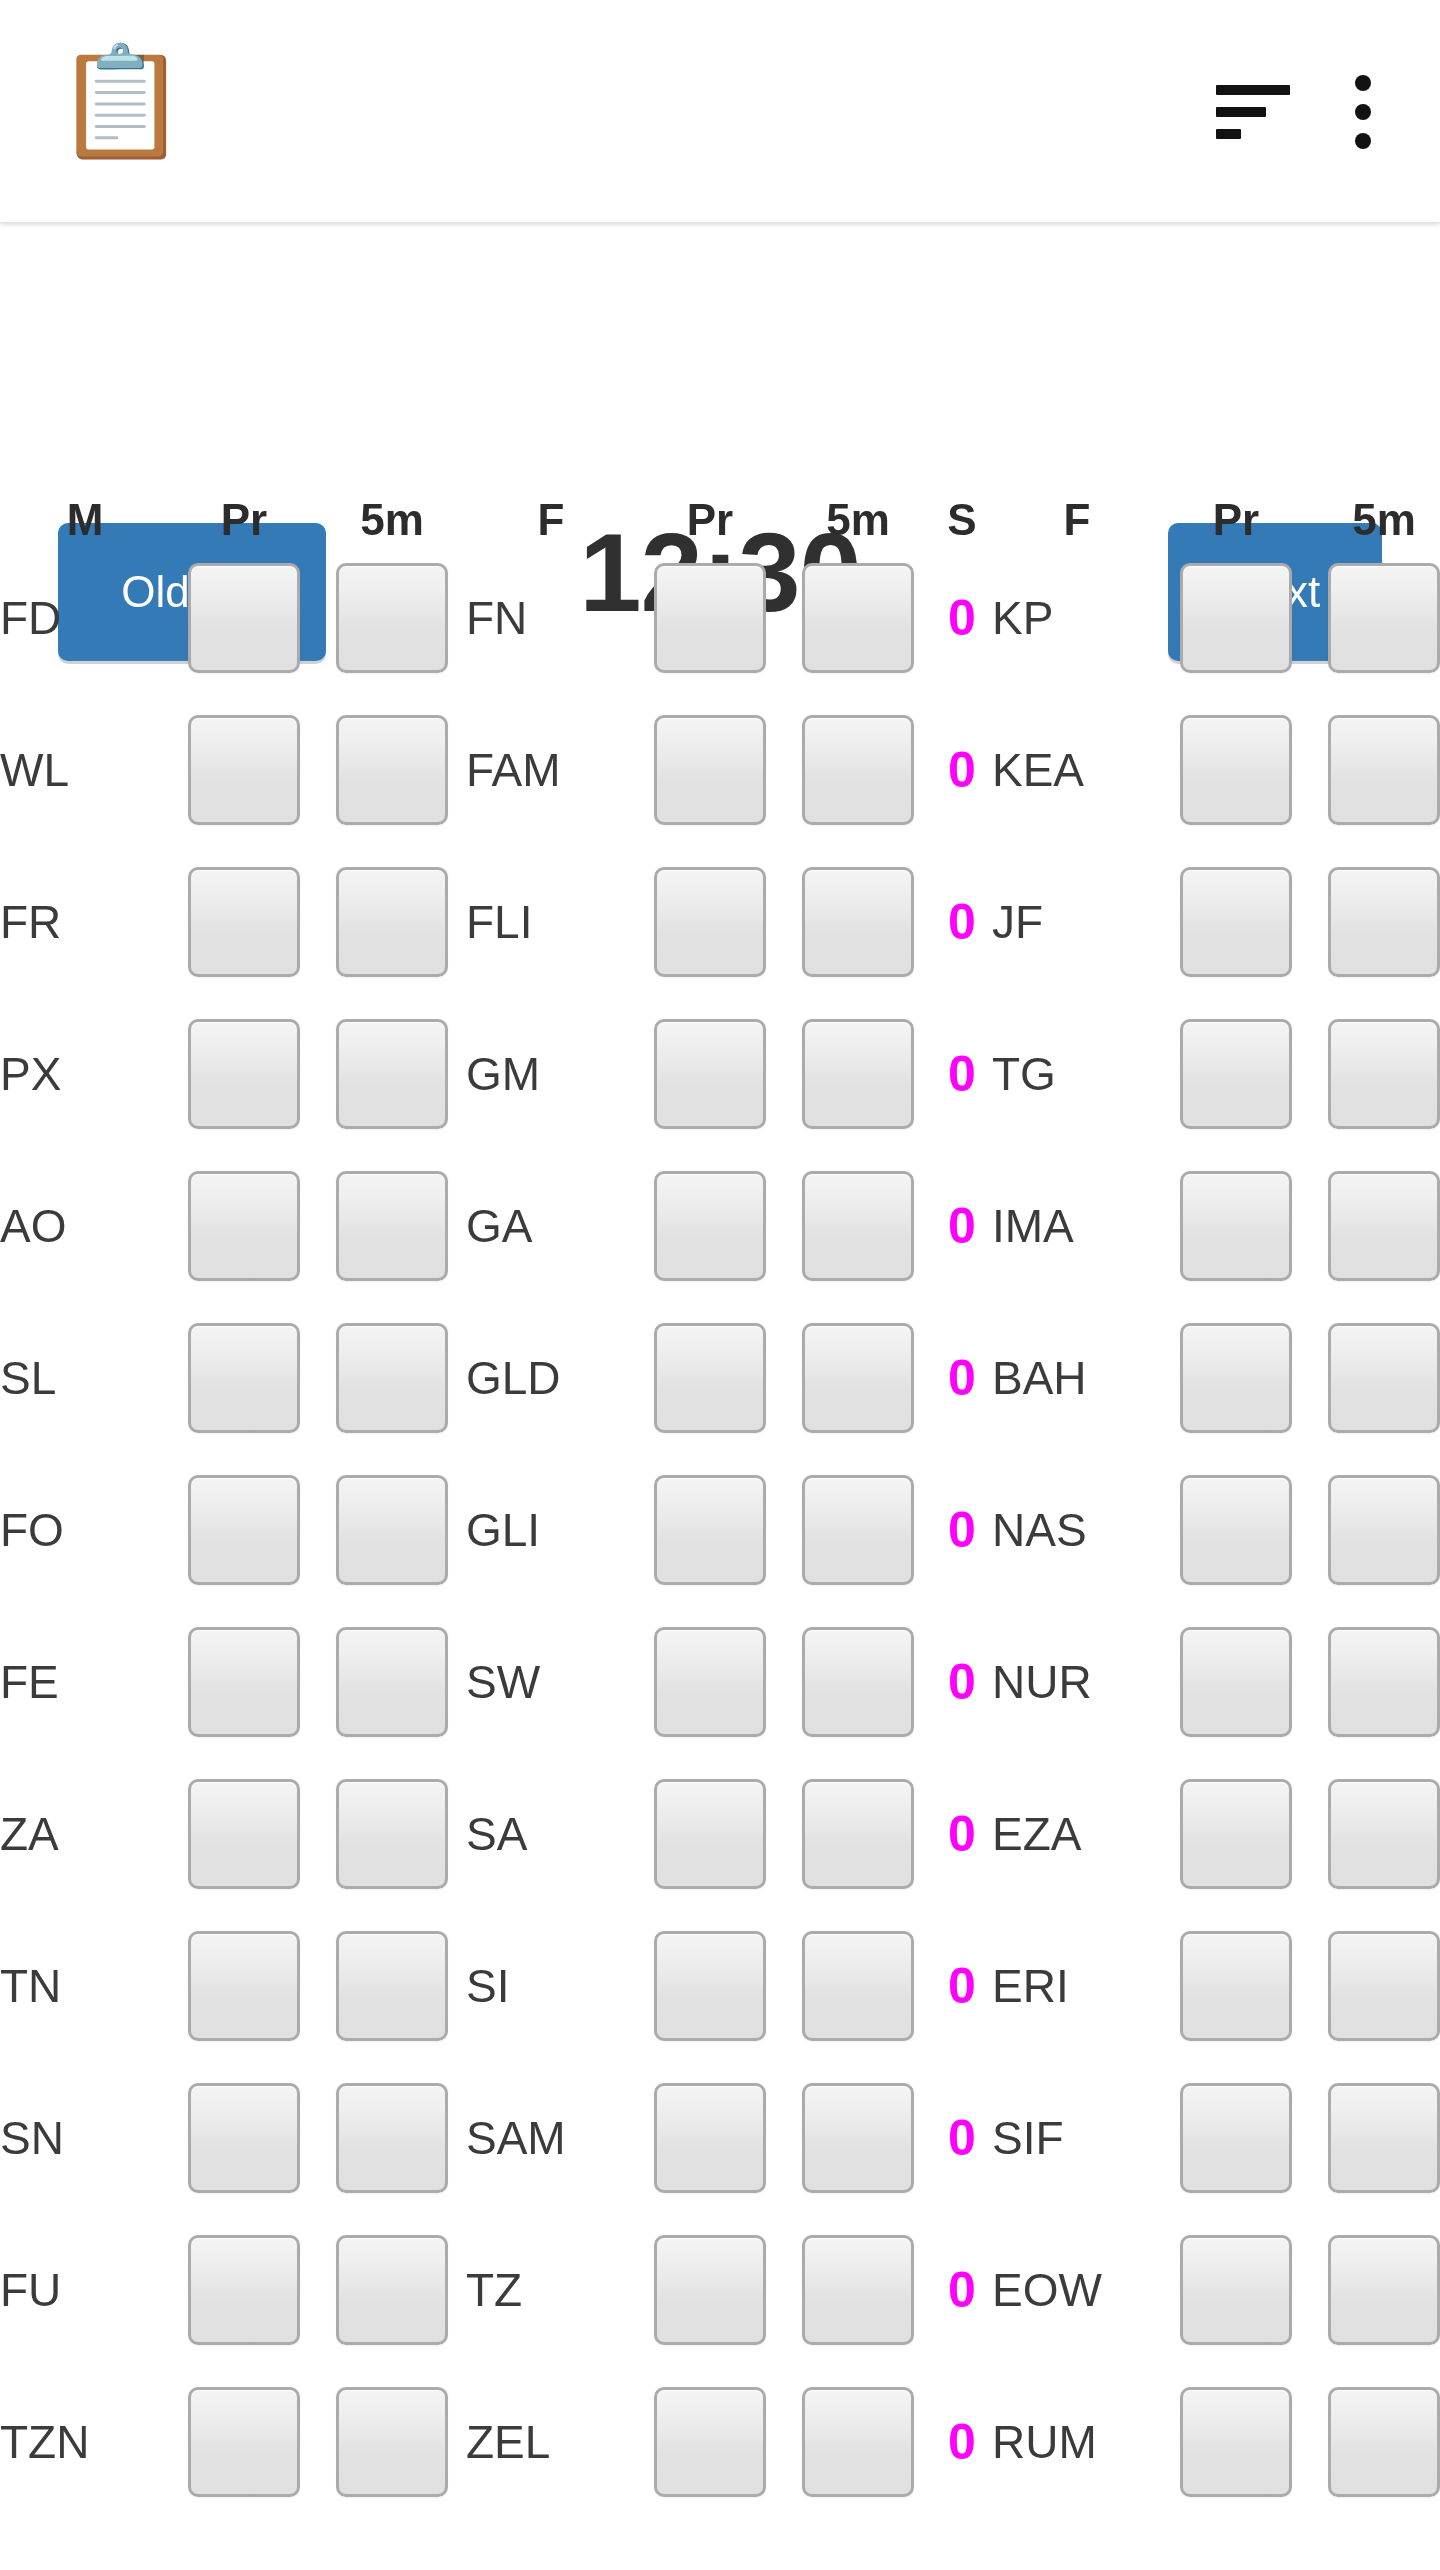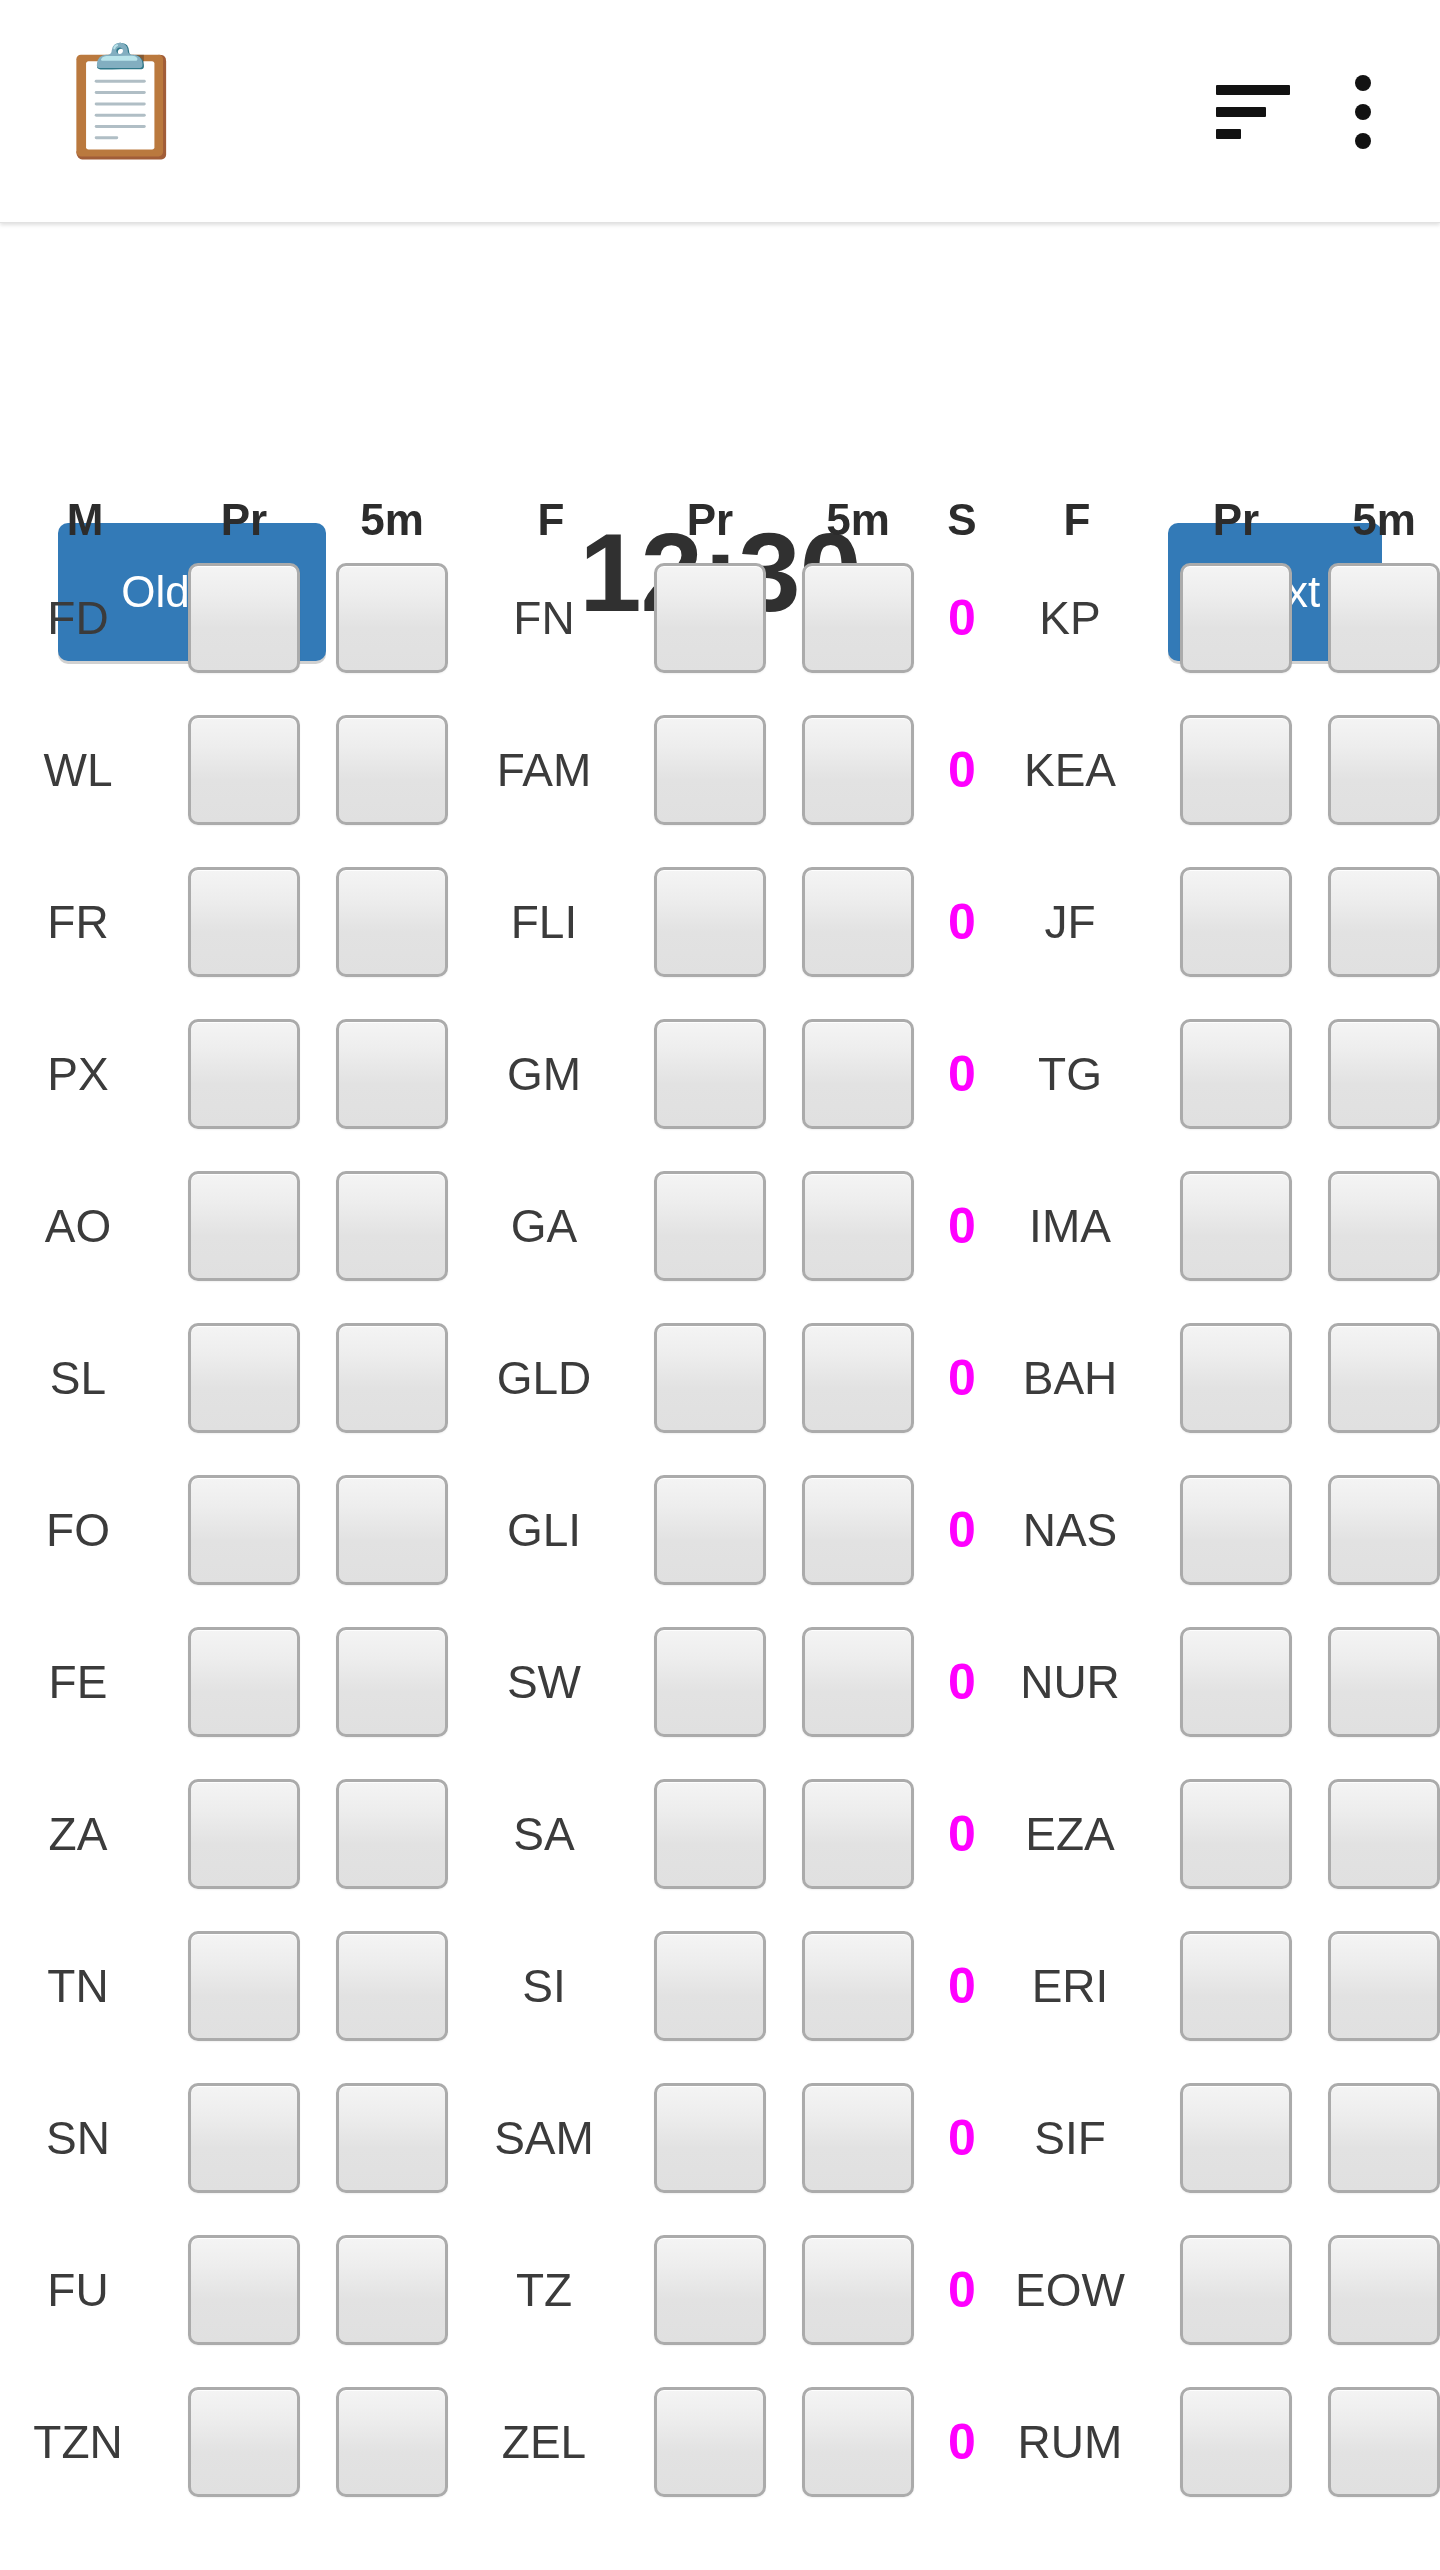--- a/index.html
+++ b/index.html
@@ -158,21 +158,21 @@
   }
   .hdr {
     font-size: 44px;
     font-weight: bold;
     color: #2c2c2c;
     line-height: 1;
     text-align: center;
     flex: 0 0 auto;
   }
   
-  .c-label   { width: 170px; text-align: center; padding-right: 14px; box-sizing: border-box; }
+  .c-label   { width: 170px; text-align: left; padding-right: 14px; box-sizing: border-box; }
   .c-box     { width: 148px; display:flex; justify-content:center; box-sizing: border-box;}
   .c-score   { width: 60px;  text-align: center; box-sizing: border-box;}
   .hdr.c-label { text-align: center; padding-right: 0; }
 
   .row {
     display: flex;
     align-items: center;
     height: 152px;
   }
   .cell-label {

